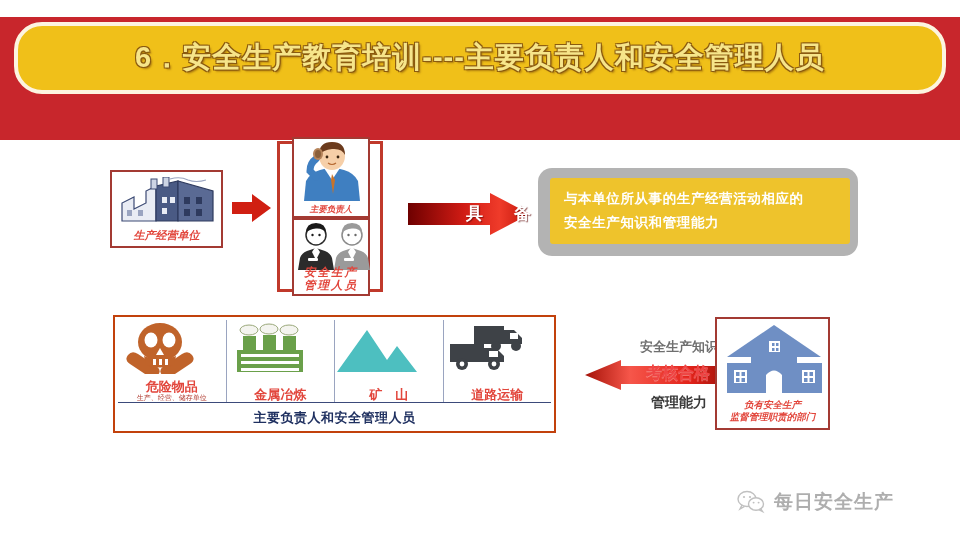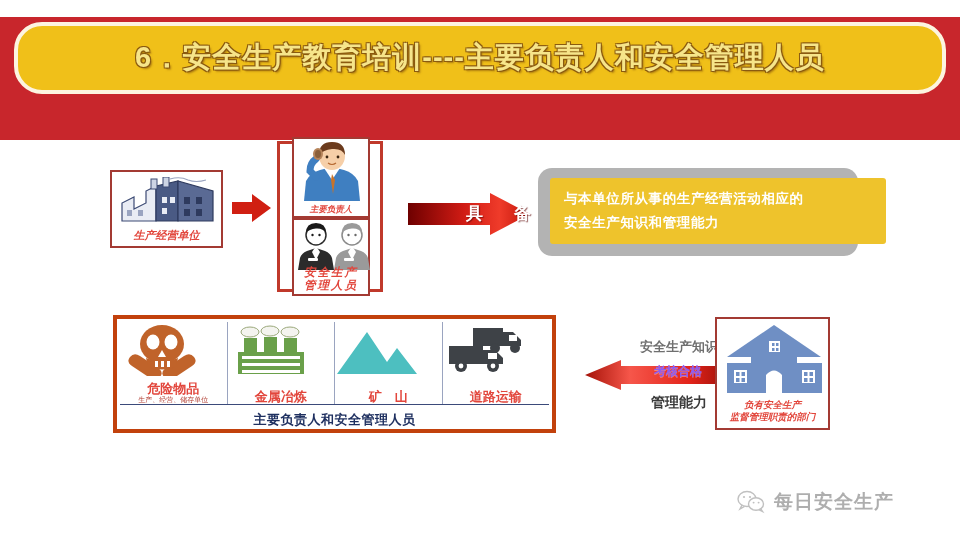--- a/index.html
+++ b/index.html
@@ -84,34 +84,34 @@
 
   
   #small-arrow{position:absolute;left:232px;top:192px;width:40px;height:32px;}
 
   
   #info-outer{
     position:absolute;left:538px;top:168px;width:320px;height:88px;
     background:#b3b3b3;border-radius:14px;
   }
   #info-inner{
-    position:absolute;left:550px;top:178px;width:336px;height:66px;
+    position:absolute;left:550px;top:178px;width:300px;height:66px;
     background:#eec32c;border-radius:3px;
     display:flex;flex-direction:column;justify-content:center;
     padding:0 14px;box-sizing:border-box;
   }
   .info-line{
     color:#ffffff;font-size:13.5px;font-weight:bold;line-height:1.75;
     letter-spacing:.6px;white-space:nowrap;
   }
 
   
   #industry-frame{
     position:absolute;left:113px;top:315px;width:443px;height:118px;
-    box-sizing:border-box;border:4px solid #c2410c;background:#fff;padding:3px;
+    box-sizing:border-box;border:2px solid #c2410c;background:#fff;padding:3px;
   }
   #industry-row{
     position:relative;display:flex;height:82px;
     border-bottom:1px solid #3b4a7a;
   }
   .ind-cell{
     position:relative;flex:1 1 0;
     border-right:1px solid #9aa4c0;
     display:flex;flex-direction:column;justify-content:flex-end;align-items:center;
     overflow:hidden;
@@ -133,21 +133,21 @@
 
   
   #exam-group{position:absolute;left:585px;top:338px;width:150px;height:88px;}
   #exam-top{
     position:absolute;left:38px;top:0;width:112px;text-align:center;
     color:#6f6f6f;font-size:13px;font-weight:bold;white-space:nowrap;
   }
   #exam-arrow{position:absolute;left:0;top:22px;width:150px;height:30px;}
   #exam-arrow-text{
     position:absolute;left:40px;top:25px;width:106px;text-align:center;
-    color:#8b5cf6;font-size:12px;font-weight:bold;white-space:nowrap;
+    color:#ef4444;font-size:16px;font-weight:bold;white-space:nowrap;
     text-shadow:0 1px 0 rgba(255,255,255,.35);
   }
   #exam-bottom{
     position:absolute;left:38px;top:56px;width:112px;text-align:center;
     color:#3a3a3a;font-size:14px;font-weight:bold;white-space:nowrap;
   }
 
   
   #gov-card{left:715px;top:317px;width:115px;height:113px;}
   #gov-card .card-cap{font-size:9.5px;bottom:5px;line-height:1.25;}

